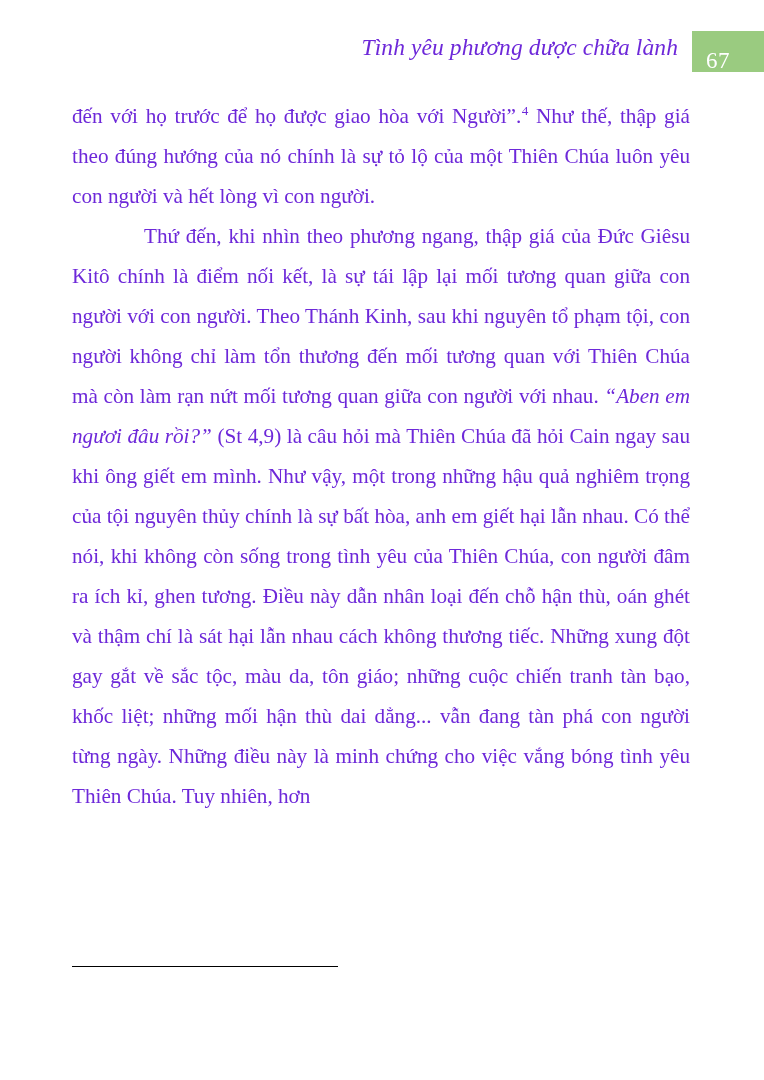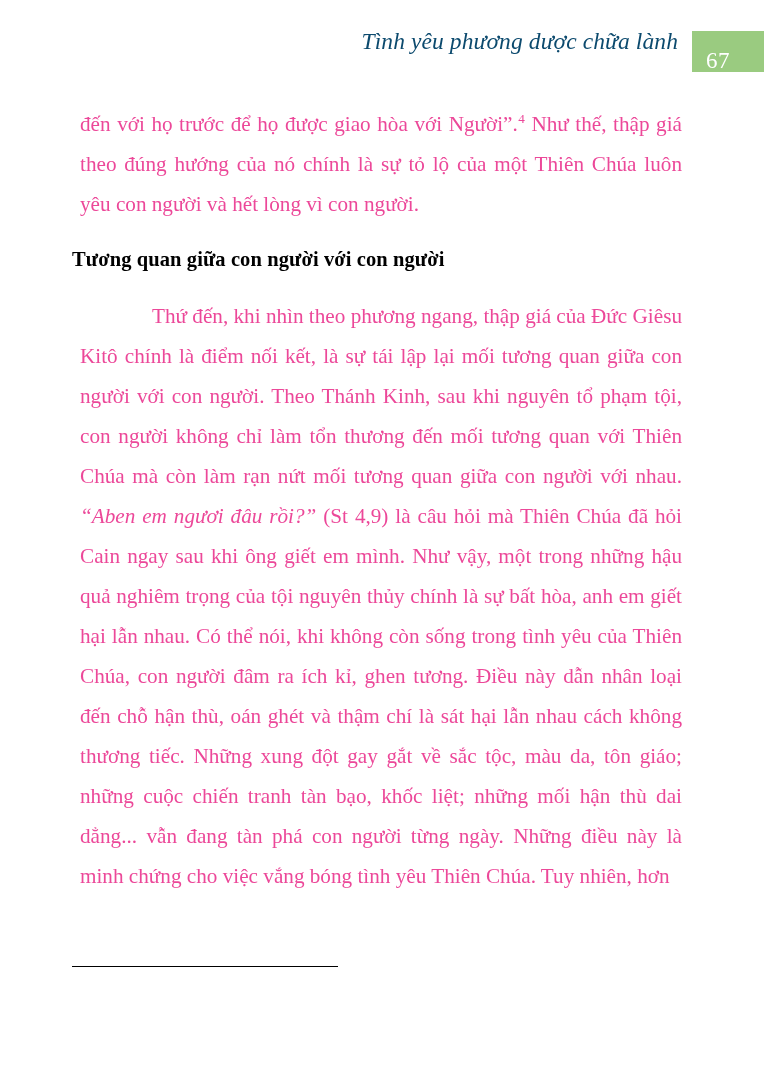--- a/index.html
+++ b/index.html
@@ -29,27 +29,27 @@
     position: absolute;
     top: 0;
     left: 0;
     width: 764px;
     height: 88px;
   }
 
   .header-title {
     position: absolute;
     right: 86px;
-    top: 30px;
+    top: 36px;
     font-style: italic;
     font-size: 23.5px;
     line-height: 1;
     white-space: nowrap;
     letter-spacing: 0.1px;
-    color: #0c4a6e;
+    color: #6d28d9;
   }
 
   .page-number-badge {
     position: absolute;
     right: 0;
     top: 31px;
     width: 72px;
     height: 41px;
     background: #9acb80;
     display: flex;
@@ -68,27 +68,27 @@
 
   
   .content {
     position: absolute;
     left: 72px;
     top: 96px;
     width: 618px;
   }
 
   p.body-par {
-    margin: 8px;
+    margin: 0;
     font-size: 21.2px;
     line-height: 40px;
     text-align: justify;
     text-justify: inter-word;
     hyphens: none;
-    color: #ec4899;
+    color: #6d28d9;
   }
 
   p.body-par.indented {
     text-indent: 72px;
     font-family: Liberation Serif, serif;
   }
 
   h2.section-heading {
     margin: 20px 0 22px 0;
     font-size: 20.5px;
@@ -148,21 +148,20 @@
     <div class="header-title">Tình yêu phương dược chữa lành</div>
     <div class="page-number-badge">
       <span class="num">67</span>
     </div>
   </div>
 
   <div class="content">
 
     <p class="body-par"><span>đến với họ trước để họ được giao hòa với Người”.</span><sup class="footnote-ref">4</sup><span> Như thế, thập giá theo đúng hướng của nó chính là sự tỏ lộ của một Thiên Chúa luôn yêu con người và hết lòng vì con người.</span></p>
 
-    <h2 class="section-heading">Tương quan giữa con người với con người</h2>
 
     <p class="body-par indented"><span>Thứ đến, khi nhìn theo phương ngang, thập giá của Đức Giêsu Kitô chính là điểm nối kết, là sự tái lập lại mối tương quan giữa con người với con người. Theo Thánh Kinh, sau khi nguyên tổ phạm tội, con người không chỉ làm tổn thương đến mối tương quan với Thiên Chúa mà còn làm rạn nứt mối tương quan giữa con người với nhau. </span><em class="quote-italic">“Aben em ngươi đâu rồi?”</em><span> (St 4,9) là câu hỏi mà Thiên Chúa đã hỏi Cain ngay sau khi ông giết em mình. Như vậy, một trong những hậu quả nghiêm trọng của tội nguyên thủy chính là sự bất hòa, anh em giết hại lẫn nhau. Có thể nói, khi không còn sống trong tình yêu của Thiên Chúa, con người đâm ra ích kỉ, ghen tương. Điều này dẫn nhân loại đến chỗ hận thù, oán ghét và thậm chí là sát hại lẫn nhau cách không thương tiếc. Những xung đột gay gắt về sắc tộc, màu da, tôn giáo; những cuộc chiến tranh tàn bạo, khốc liệt; những mối hận thù dai dẳng... vẫn đang tàn phá con người từng ngày. Những điều này là minh chứng cho việc vắng bóng tình yêu Thiên Chúa. Tuy nhiên, hơn</span></p>
 
   </div>
 
   <div class="footnote-area">
     <div class="footnote-rule"></div>
   </div>
 
 </div>

